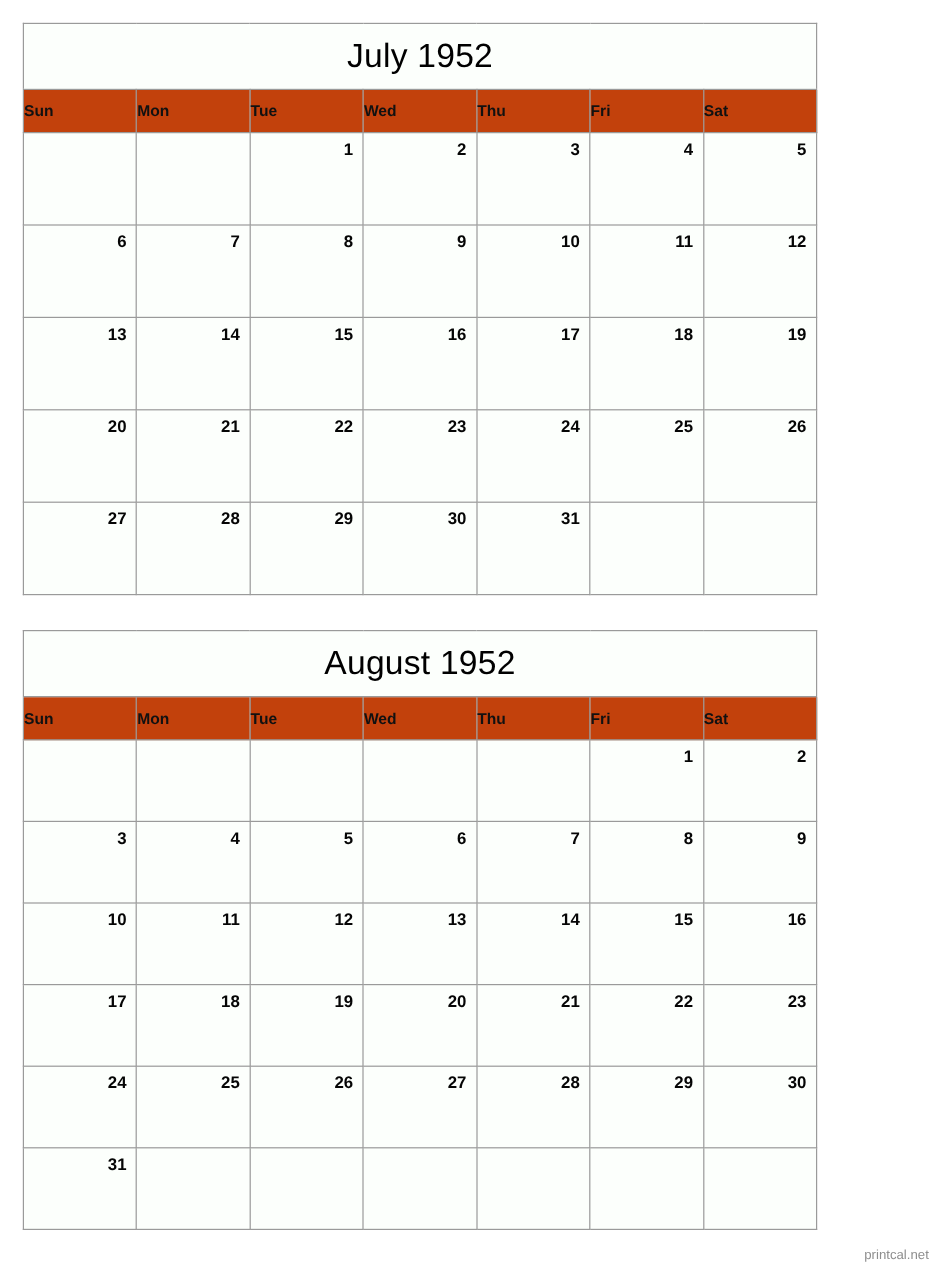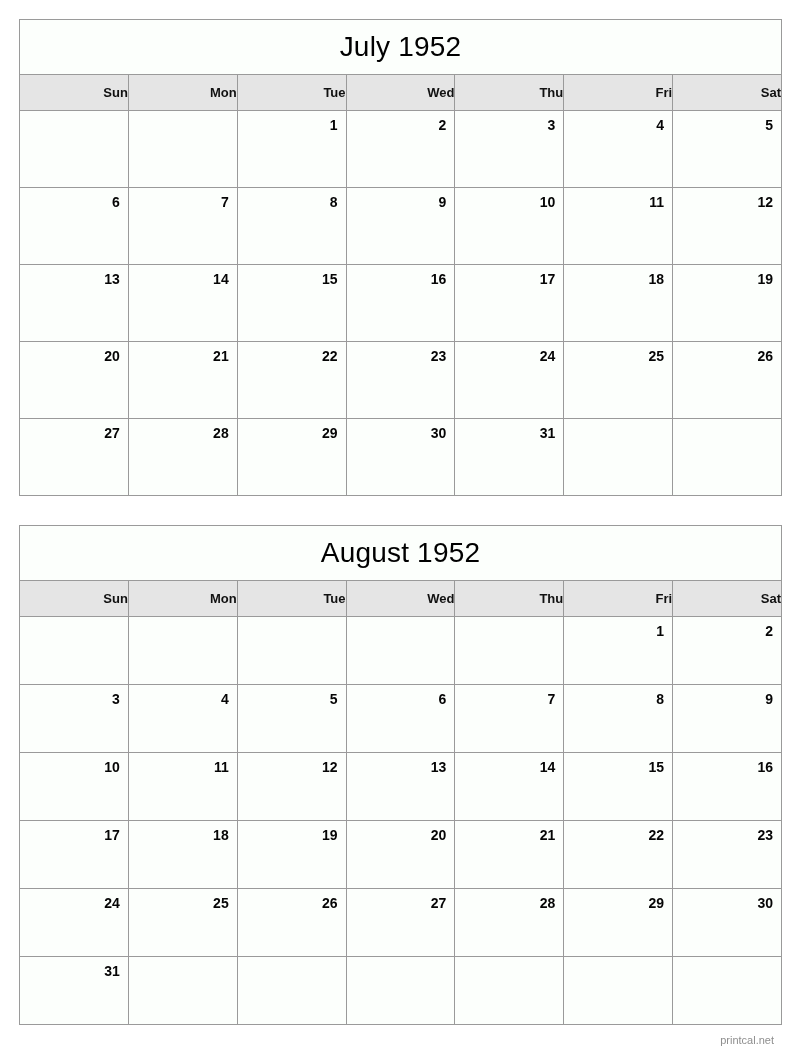--- a/index.html
+++ b/index.html
@@ -21,21 +21,21 @@
     box-sizing: border-box;
     width: 792px;
     height: 1056px;
     padding: 19px 18px 0 19px;
     position: relative;
   }
 
   .calendar {
     border-collapse: collapse;
     table-layout: fixed;
-    width: 763px;
+    width: 662px;
     background: #fcfffc;
     border: 1px solid #9a9a9a;
   }
 
   .calendar + .calendar {
     margin-top: 29px;
     padding-left: 44px;
   }
 
   .cal-title-cell {
@@ -52,25 +52,25 @@
     font-weight: 400;
     color: #000000;
     letter-spacing: 0.2px;
     line-height: 1;
     display: block;
   }
 
   .dow-cell {
     border: 1px solid #9a9a9a;
     border-top: none;
-    text-align: right;
+    text-align: left;
     vertical-align: middle;
     height: 35px;
     padding: 0;
-    background: #e5e5e5;
+    background: #c2410c;
   }
   .dow-label {
     font-family: "Liberation Sans", sans-serif;
     font-size: 13px;
     font-weight: bold;
     color: #111111;
     display: block;
     line-height: 1;
   }
 
@@ -89,21 +89,21 @@
     font-size: 14px;
     font-weight: bold;
     color: #050505;
     line-height: 1.1;
     display: inline-block;
   }
 
   .footer {
     position: absolute;
     right: 18px;
-    bottom: 8px;
+    bottom: 2px;
     text-align: right;
   }
   .footer-text {
     font-family: "Liberation Sans", sans-serif;
     font-size: 11px;
     color: #8e8e8e;
     line-height: 1;
   }
 </style>
 </head>

